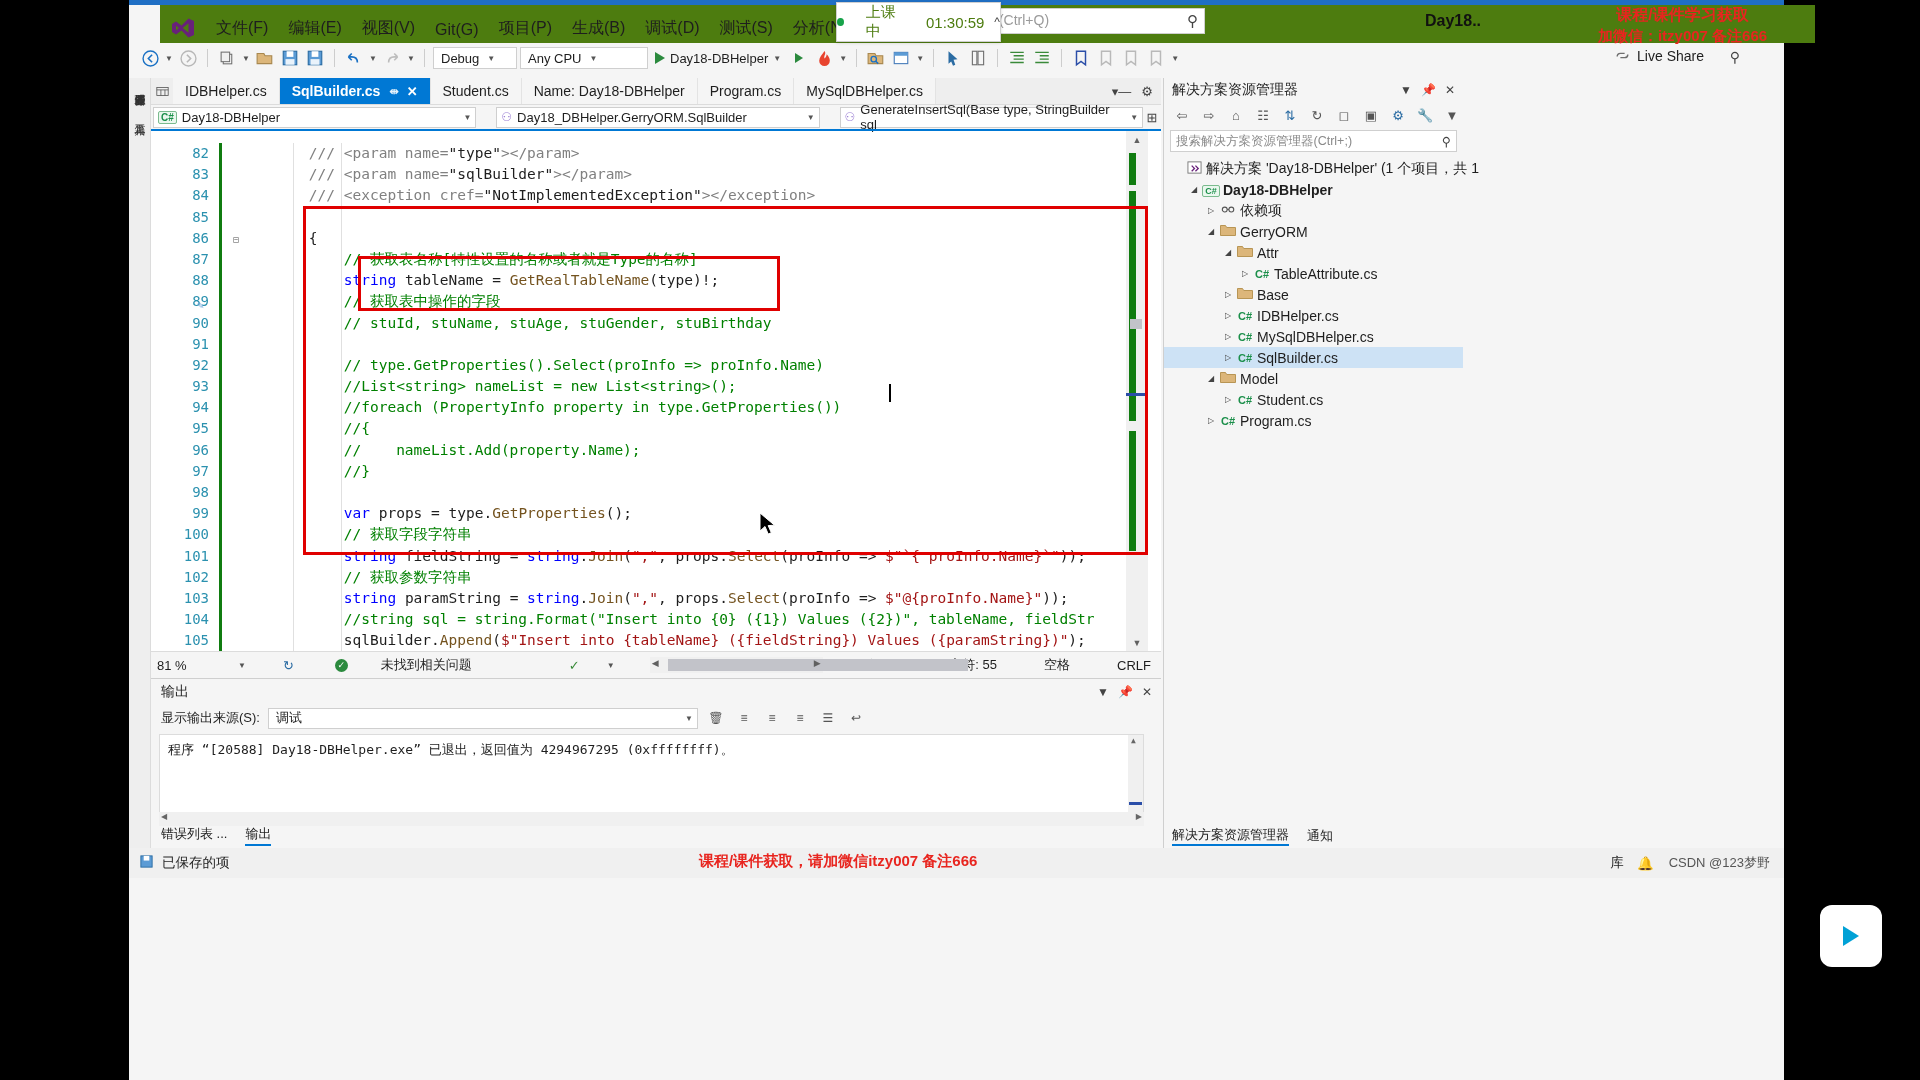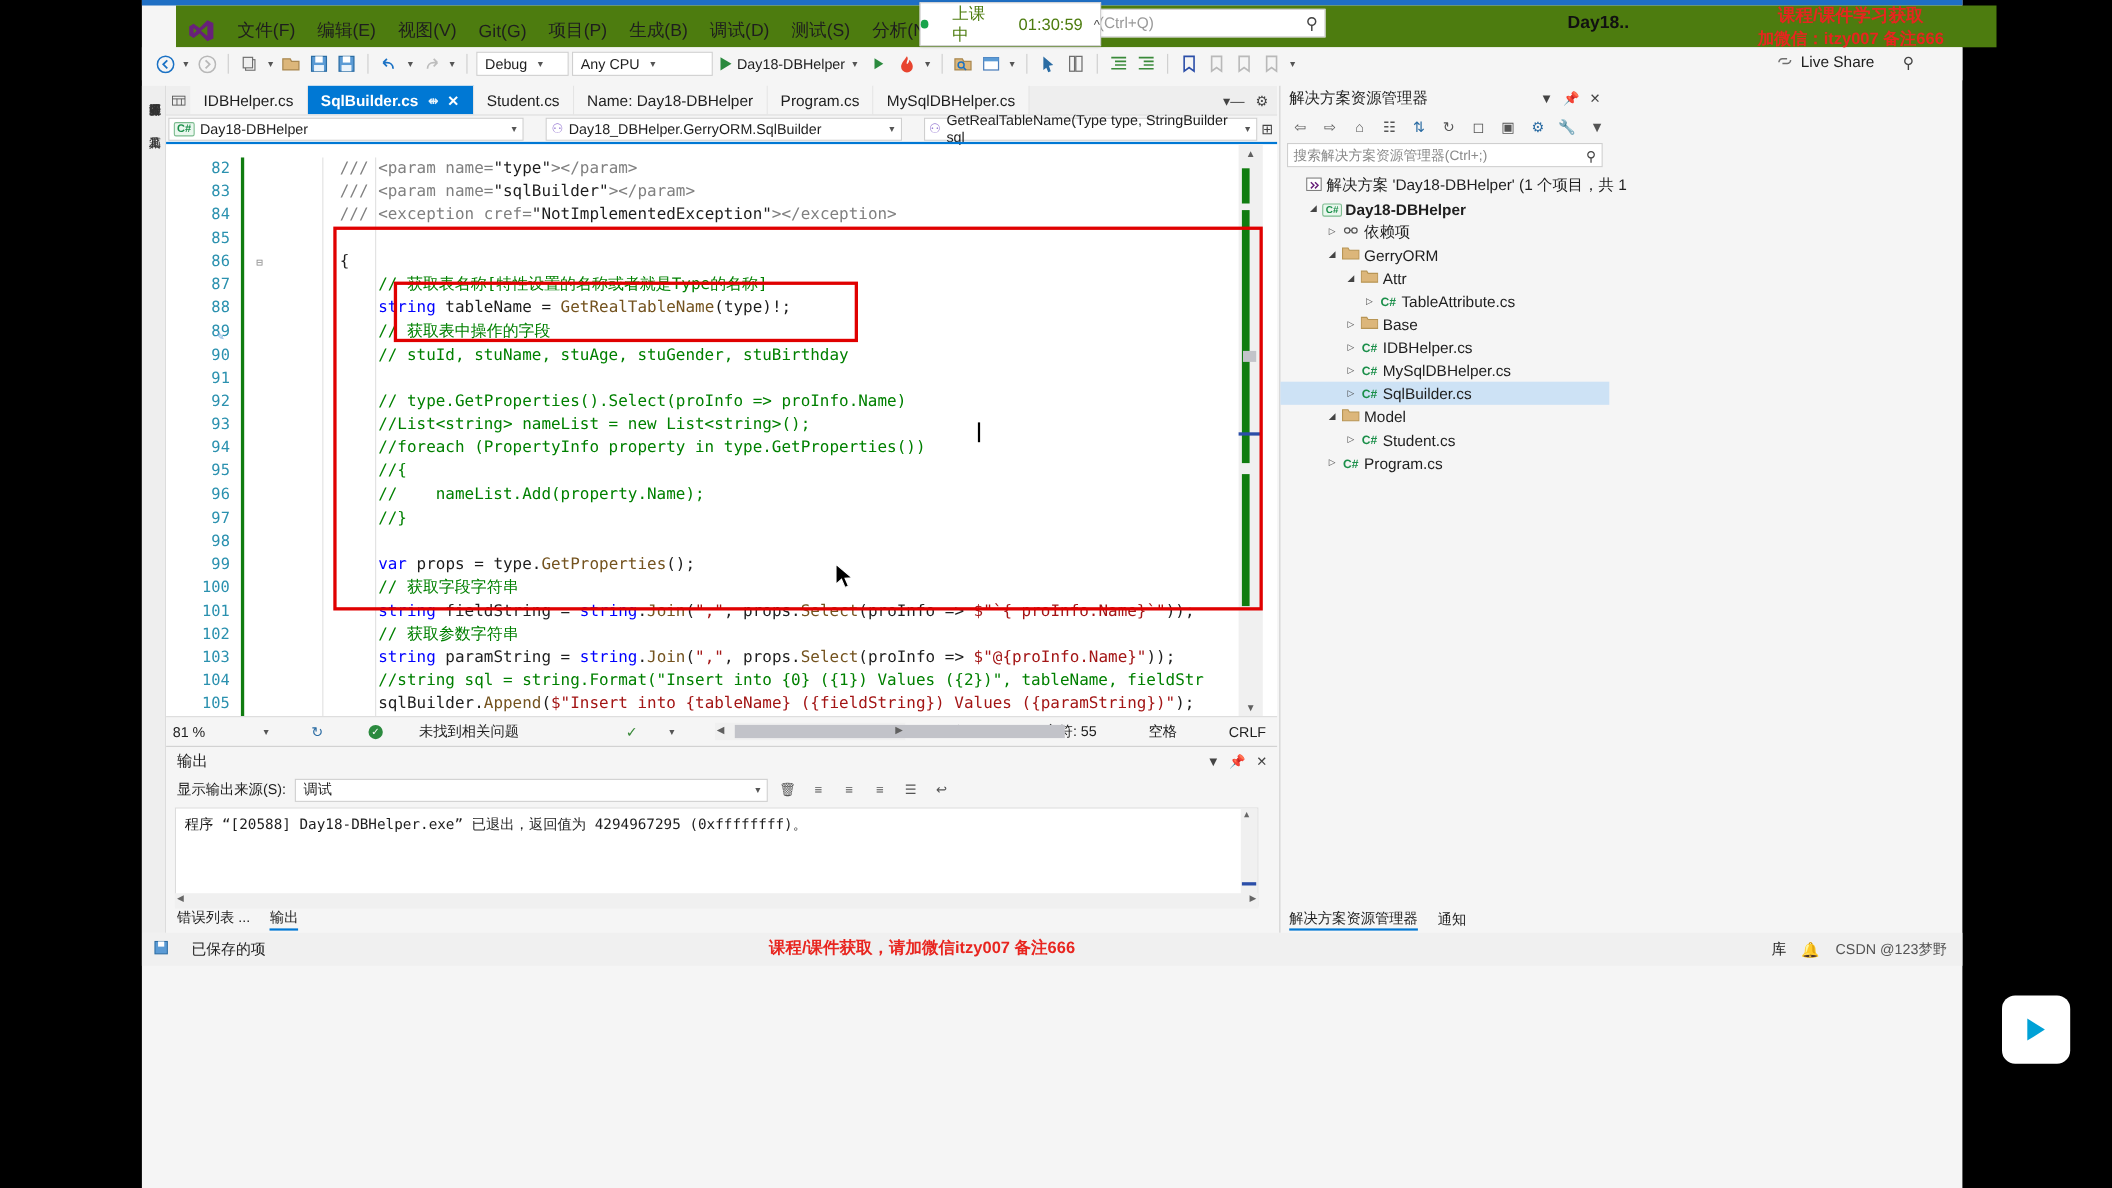--- a/index.html
+++ b/index.html
@@ -140,21 +140,21 @@
   .trow.sel { background:#cde2f5; }
   .tw { width:14px; text-align:center; font-size:8px; color:#444; flex:none; }
   .tic { width:20px; text-align:center; flex:none; font-size:12px; }
   .tlbl { padding-left:2px; }
   .bold { font-weight:bold; }
   .sol-foot { position:absolute; left:0; bottom:0; width:300px; height:24px; display:flex; align-items:center; gap:18px; padding-left:8px; font-size:13px; }
   .sol-foot .sf.active { border-bottom:2px solid #0078d4; }
 
   
   .statusbar { position:absolute; left:129px; top:848px; width:1655px; height:30px; background:#f0f0f0; display:flex; align-items:center; font-size:13.5px; }
-  .sb-left { display:flex; align-items:center; gap:20px; padding-left:10px; }
+  .sb-left { display:flex; align-items:center; gap:8px; padding-left:10px; }
   .sb-right { margin-left:auto; display:flex; align-items:center; gap:14px; padding-right:14px; color:#1e1e1e; }
   .sb-promo { position:absolute; left:570px; top:4px; color:#e8251f; font-weight:bold; font-size:15px; white-space:nowrap; }
   .csdn { color:#555; font-size:13px; }
 
   
   .bili { position:absolute; left:1820px; top:905px; width:62px; height:62px; border-radius:12px; background:#fff; display:flex; align-items:center; justify-content:center; box-shadow:0 2px 8px rgba(0,0,0,.4); }
   .bili .play { width:0;height:0;border-left:16px solid #00a1d6;border-top:10px solid transparent;border-bottom:10px solid transparent; }
 
   .wm { position:absolute; color:rgba(255,255,255,.13); font-size:30px; font-weight:bold; }
 </style>
@@ -406,21 +406,21 @@
       </div>
       <div class="nav-split"></div>
       <div class="nav-seg" style="width:325px;">
         <span class="ic-mth">⚇</span>
         <span>Day18_DBHelper.GerryORM.SqlBuilder</span>
         <span class="nc">▼</span>
       </div>
       <div class="nav-split"></div>
       <div class="nav-seg" style="width:305px;">
         <span class="ic-mth">⚇</span>
-        <span>GetRealTableName(Type type, StringBuilder sql</span>
+        <span>GenerateInsertSql(Base type, StringBuilder sql</span>
         <span class="nc">▼</span>
       </div>
       <div class="nav-split">⊞</div>
     </div>
 
     <div class="blue-underline"></div>
 
     <div class="codearea">
       <div class="chg-bar2"></div>
       <div class="indent-guide" style="left:142px;"></div>

